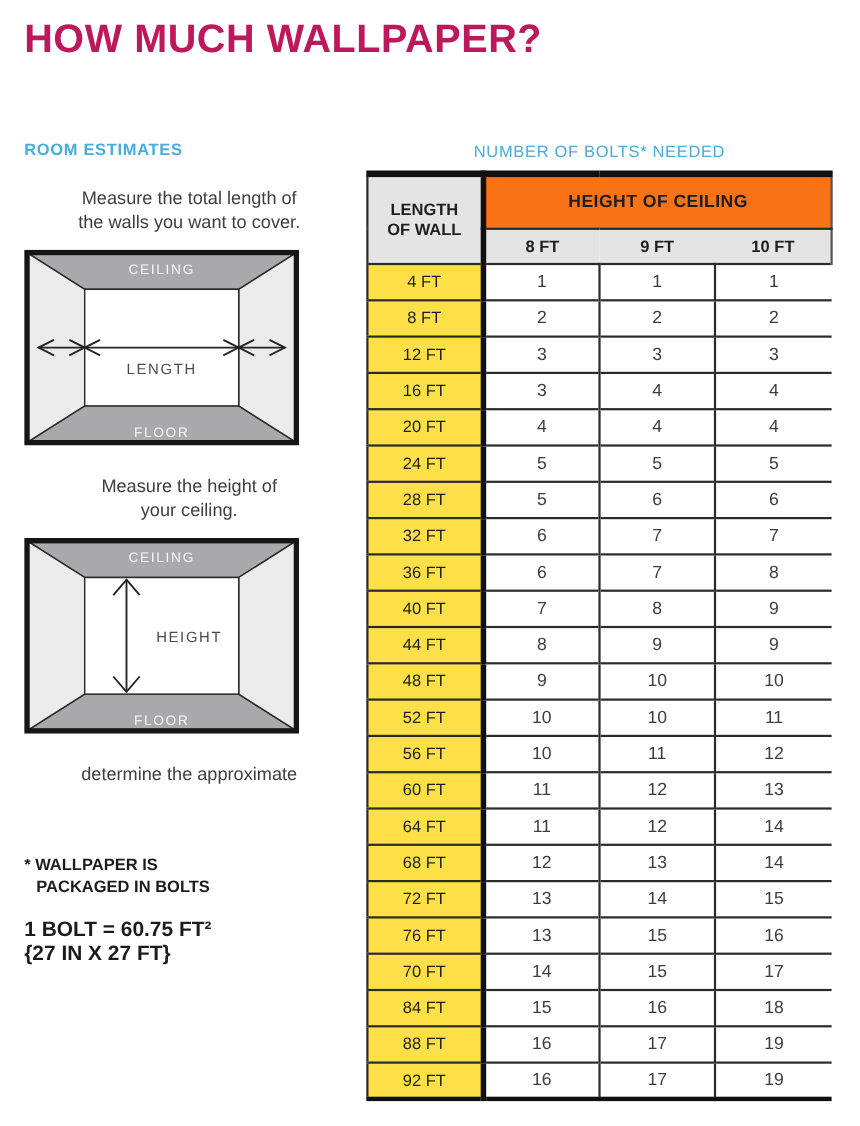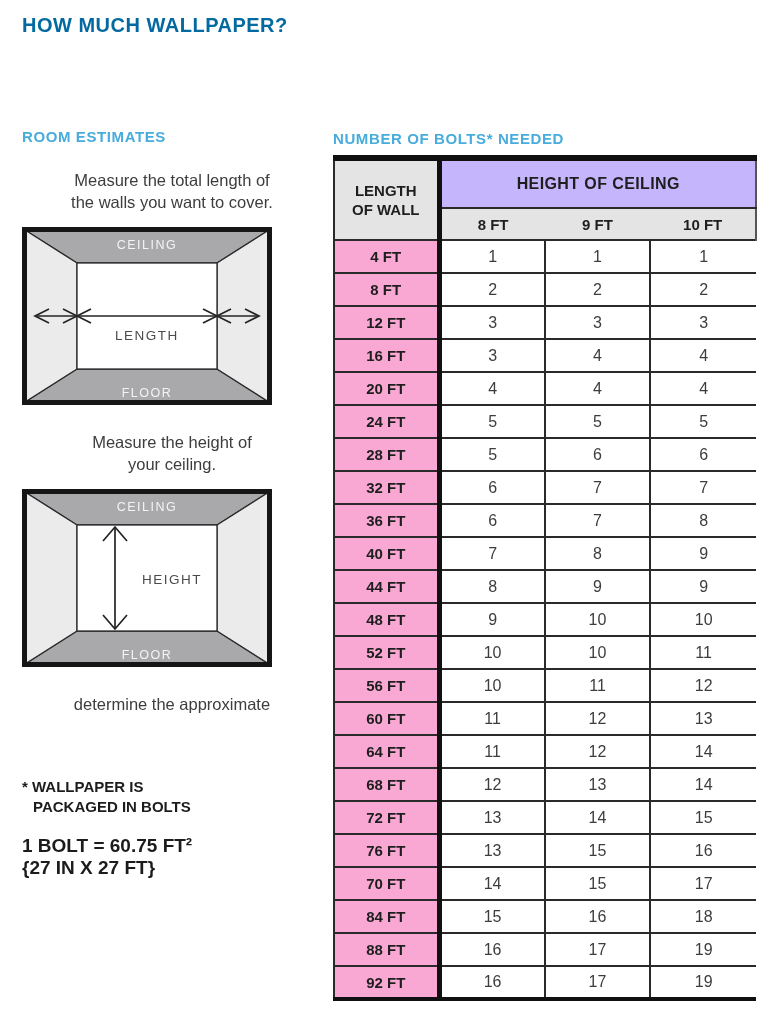--- a/index.html
+++ b/index.html
@@ -1,66 +1,66 @@
 <!DOCTYPE html>
 <html><head>
 <meta charset="utf-8">
 <style>
   * { margin: 0; padding: 0; box-sizing: border-box; }
   html, body { width: 782px; height: 1024px; background: #ffffff;
     font-family: "Liberation Sans", sans-serif; position: relative; overflow: hidden; }
 
   .page-title {
     position: absolute; left: 22px; top: 14px;
-    font-size: 20px; font-weight: bold; color: #0369a1; letter-spacing: 0.5px;
+    font-size: 36px; font-weight: bold; color: #be185d; letter-spacing: 0.5px;
   }
 
   
   .left-col { position: absolute; left: 22px; top: 128px; width: 300px; }
   .section-heading {
     font-size: 15px; font-weight: bold; color: #48ACDC; letter-spacing: 0.6px;
   }
   .step-text { margin-top: 24px; font-size: 16.5px; color: #3d3d3d; line-height: 22px; text-align: center; }
   .diagram-wrap { margin-top: 14px; width: 232px; height: 178px; }
   .diagram-wrap svg { display: block; }
 
   .footnote { margin-top: 62px; font-size: 15px; font-weight: bold; color: #1c1c1c; line-height: 20px; }
   .footnote .hang { padding-left: 11px; }
   .bolt-info { margin-top: 18px; font-size: 19px; font-weight: bold; color: #1c1c1c; line-height: 22px; }
 
   
   .table-heading {
     position: absolute; left: 333px; top: 130px; width: 424px;
-    text-align: left; font-size: 15px; font-weight: bold; color: #48ACDC; letter-spacing: 0.6px;
+    text-align: center; font-size: 15px; font-weight: normal; color: #48ACDC; letter-spacing: 0.6px;
   }
   .bolts-table {
     position: absolute; left: 333px; top: 155px; width: 424px;
     border-collapse: collapse; table-layout: fixed;
     border-top: 6px solid #101010;
     border-left: 2px solid #2a2a2a;
     border-bottom: 4px solid #101010;
   }
   .bolts-table td, .bolts-table th { text-align: center; vertical-align: middle; }
   .wall-col { width: 105px; }
   .wall-header {
     background: #E4E4E5; font-size: 15px; font-weight: bold; color: #1e1e1e;
     border-right: 5px solid #101010; line-height: 19px;
   }
   .group-header {
-    background: #c4b5fd; font-size: 16px; font-weight: bold; color: #1e1e1e;
+    background: #f97316; font-size: 16px; font-weight: bold; color: #1e1e1e;
     height: 50px; border-bottom: 2px solid #2a2a2a; border-right: 2px solid #555;
     letter-spacing: 0.4px;
   }
   .sub-header {
     background: #E4E4E5; font-size: 15px; font-weight: bold; color: #1e1e1e; height: 32px;
   }
   .sub-header.last { border-right: 2px solid #555; }
   .bolts-table tbody td { height: 33px; border-top: 2px solid #2a2a2a; }
   .bolts-table tbody td.wall-cell {
-    background: #f9a8d4; font-size: 15px; font-weight: bold; color: #1e1e1e;
+    background: #fde047; font-size: 15px; font-weight: normal; color: #1e1e1e;
     border-right: 5px solid #101010;
   }
   .bolts-table tbody td.value-cell {
     font-size: 16px; color: #3d3d3d; border-right: 2px solid #2a2a2a; background: #ffffff;
   }
   .bolts-table tbody td.value-cell:last-child { border-right: none; }
 
   
   .svg-band-label { font-size: 12.5px; letter-spacing: 1.5px; fill: #f4f4f4; font-weight: normal; }
   .svg-dim-label { font-size: 13.5px; letter-spacing: 1.5px; fill: #4b4b4b; }

